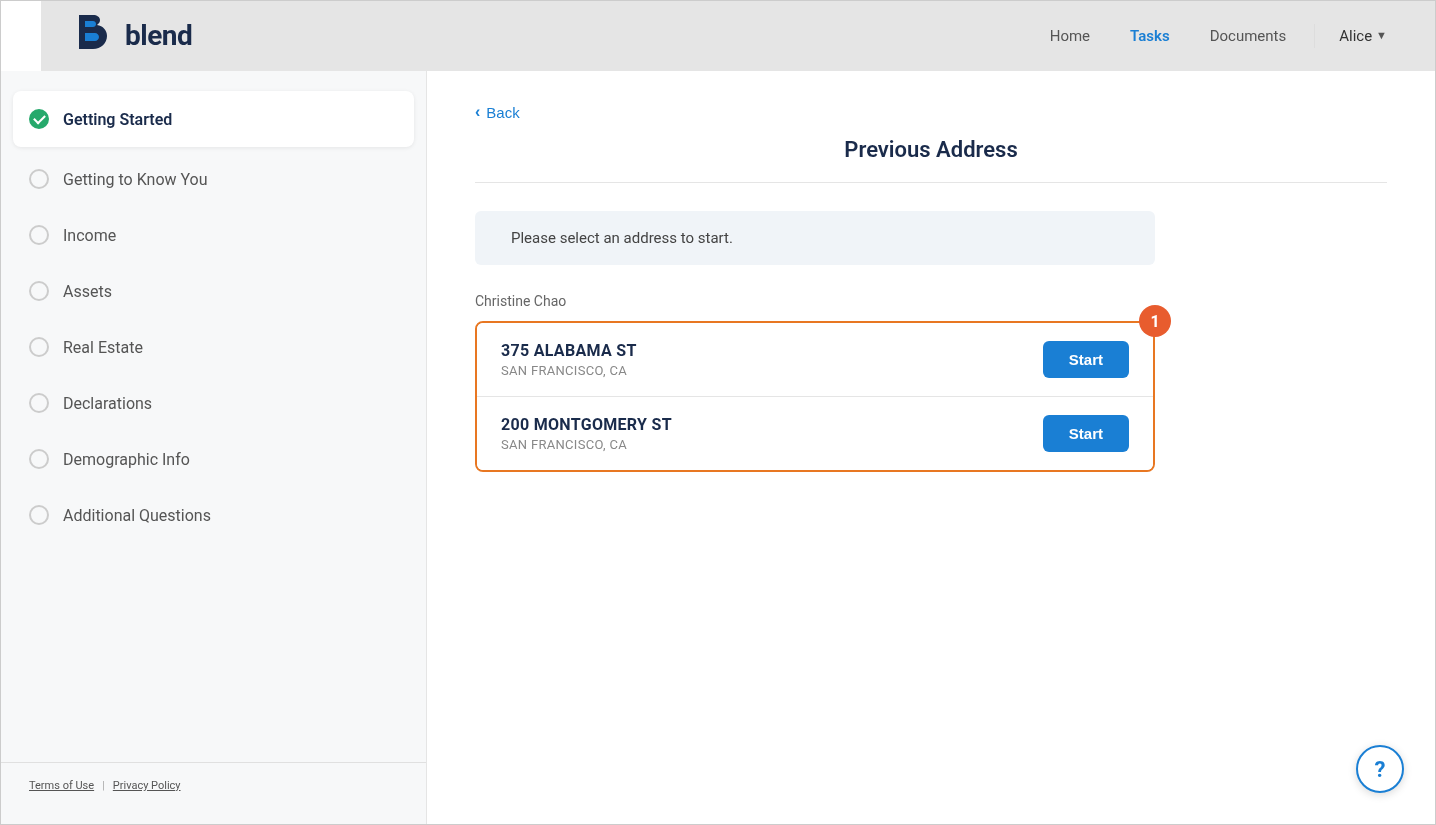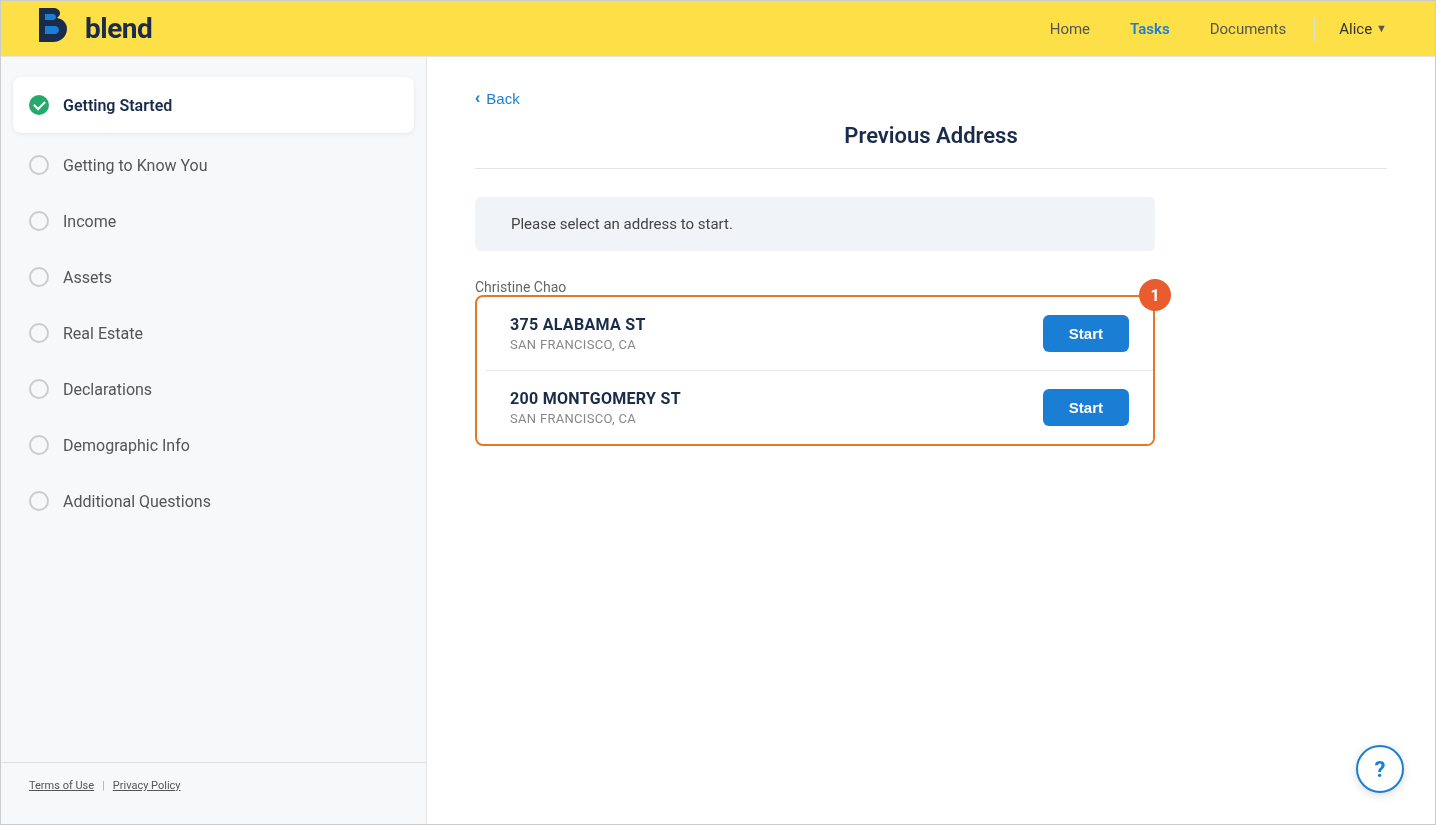--- a/index.html
+++ b/index.html
@@ -18,24 +18,25 @@
       display: flex;
       flex-direction: column;
       overflow: hidden;
     }
     
     .header {
       display: flex;
       align-items: center;
       justify-content: space-between;
       padding: 0 32px;
-      height: 56px;
-      background: #fde047;
+      height: 70px;
+      background: #e5e5e5;
       border-bottom: 1px solid #e5e5e5;
       flex-shrink: 0;
+      margin-left: 40px;
     }
     .logo-area {
       display: flex;
       align-items: center;
       gap: 10px;
     }
     .logo-icon {
       width: 42px;
       height: 42px;
     }
@@ -198,30 +199,29 @@
       border-radius: 6px;
       padding: 18px 36px;
       font-size: 15px;
       color: #444;
       margin-bottom: 28px;
       max-width: 680px;
     }
     .person-name {
       font-size: 14px;
       color: #666;
-      margin-bottom: 0;
+      margin-bottom: 12px;
       max-width: 680px;
     }
     .address-card-container {
       border: 2px solid #e87722;
       border-radius: 8px;
       max-width: 680px;
       overflow: hidden;
       position: relative;
-      padding-left: 9px;
     }
     .address-row {
       display: flex;
       align-items: center;
       justify-content: space-between;
       padding: 18px 24px;
       background: #fff;
     }
     .address-row + .address-row {
       border-top: 1px solid #e5e5e5;

